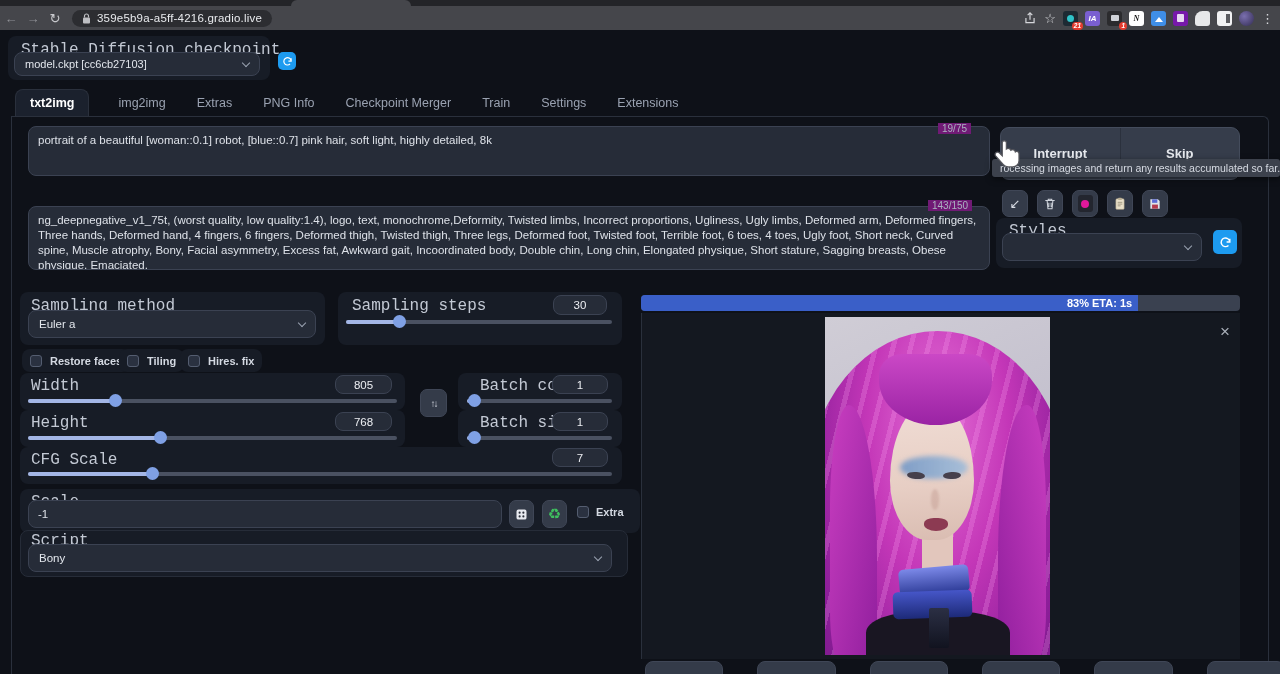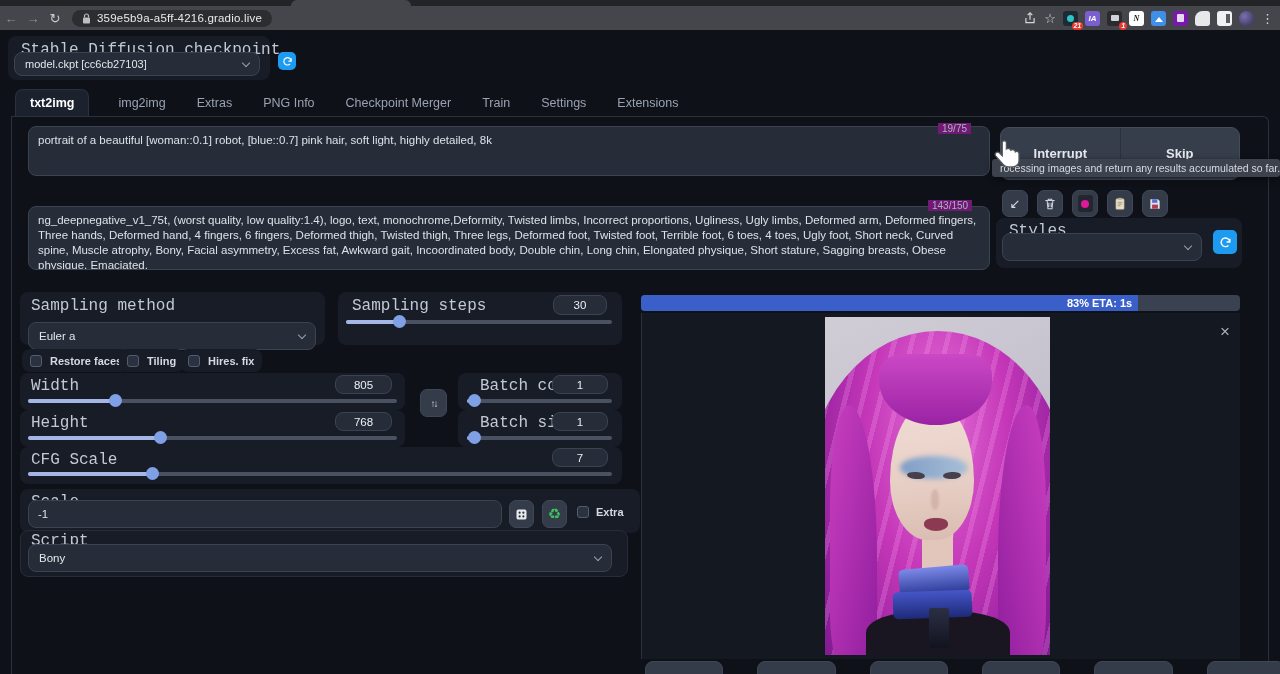--- a/index.html
+++ b/index.html
@@ -198,21 +198,21 @@
     <span class="caret"></span>
   </div>
   <div class="abs bluebtn" style="left:1213px;top:230px;width:24px;height:24px">
     <svg width="13" height="13" viewBox="0 0 24 24">
       <path d="M20 11a8 8 0 1 0-2.5 6.5M20 5v6h-6" stroke="#fff" stroke-width="2.6" fill="none"></path>
     </svg>
   </div>
 
   <div class="abs block" style="left:20px;top:292px;width:305px;height:53px"></div>
   <span class="abs lbl" style="left:31px;top:297px">Sampling method</span>
-  <div class="abs ddl" style="left:28px;top:322px;width:288px;height:28px">
+  <div class="abs ddl" style="left:28px;top:310px;width:288px;height:28px">
     <span>Euler a</span>
     <span class="caret"></span>
   </div>
 
   <div class="abs block" style="left:338px;top:292px;width:284px;height:53px"></div>
   <span class="abs lbl" style="left:352px;top:297px">Sampling steps</span>
   <div class="abs numbox" style="left:553px;top:295px;width:54px;height:20px">30</div>
   <div class="abs slider" style="left:346px;top:316px;width:266px">
     <div class="track">
         <div class="fill" style="width:20%"></div>

